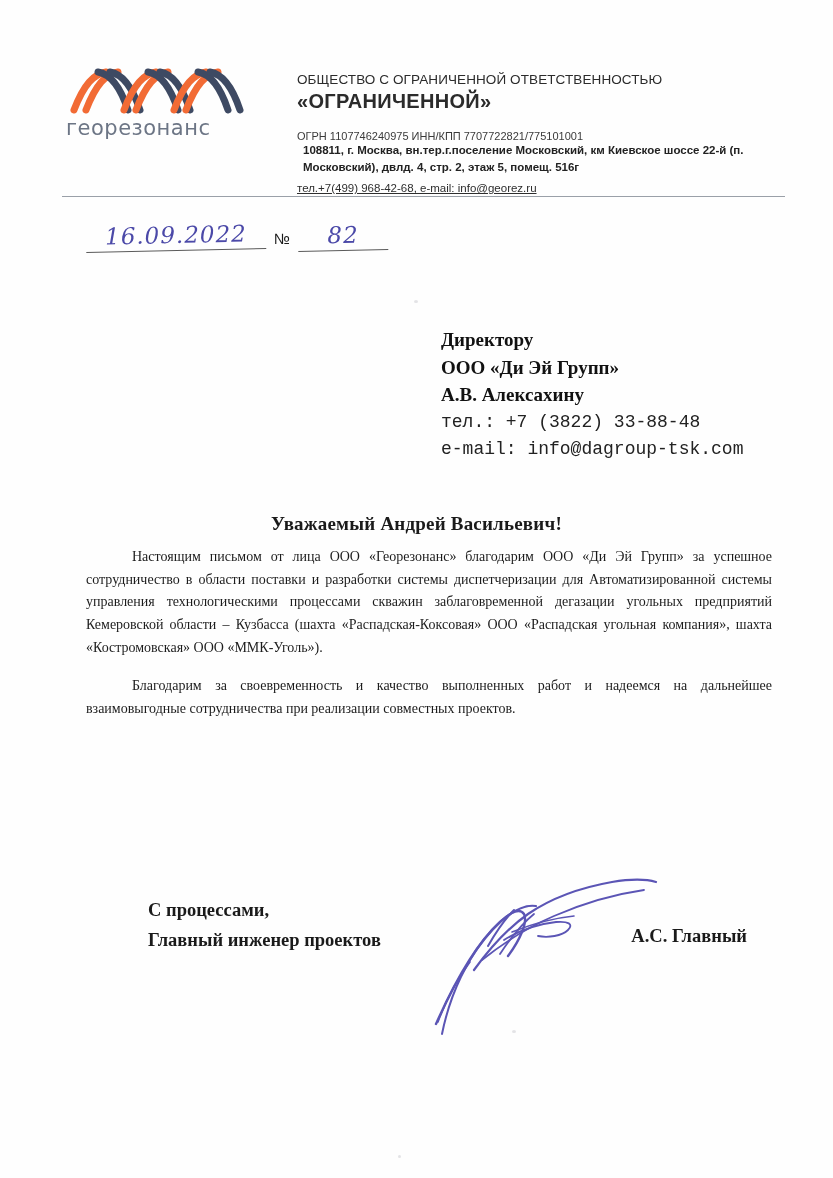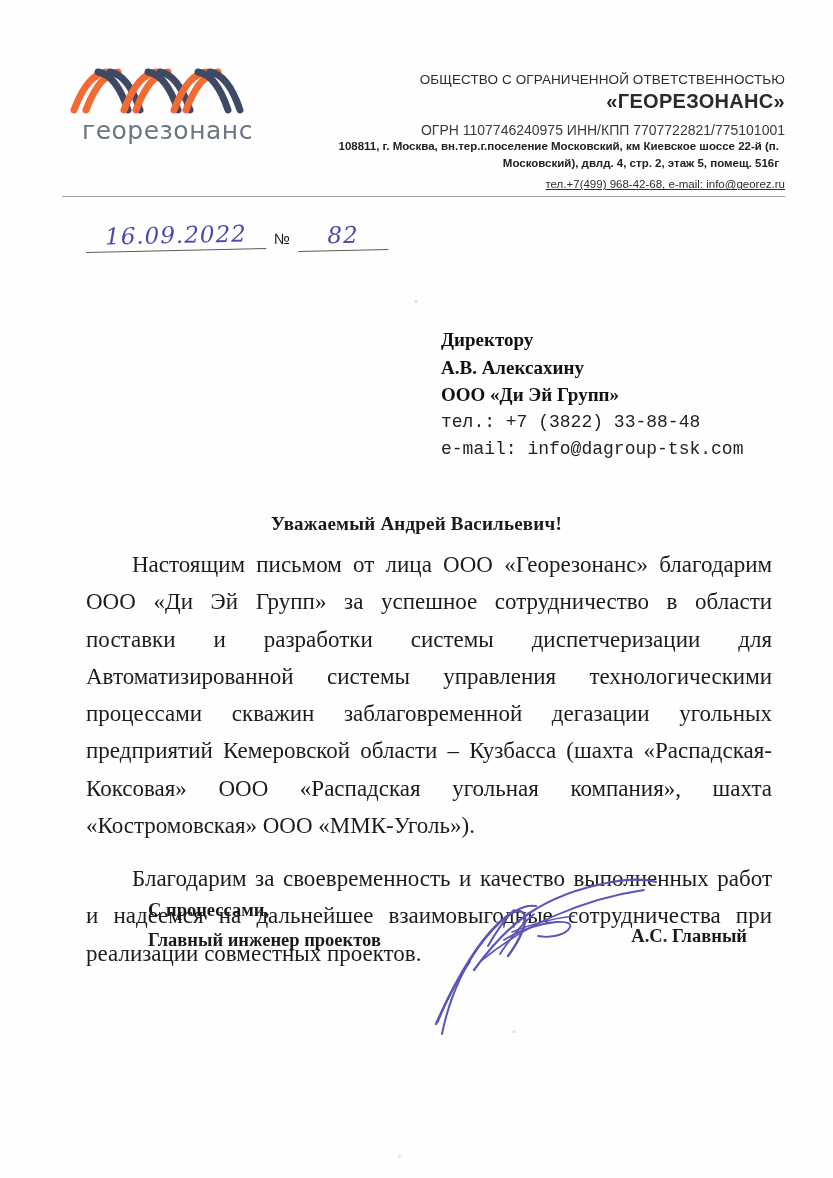--- a/index.html
+++ b/index.html
@@ -39,49 +39,49 @@
     padding-top: 4px;
   }
   .logo-mark {
     width: 180px;
     height: 48px;
     display: block;
     margin-left: 8px;
   }
   .logo-word {
     font-family: "DejaVu Sans", sans-serif;
-    font-size: 25px;
+    font-size: 21px;
     letter-spacing: 0.5px;
     color: #6c7585;
-    margin-left: 20px;
+    margin-left: 4px;
     margin-top: 2px;
     white-space: nowrap;
   }
 
   .company-block {
     flex: 1;
-    text-align: right;
+    text-align: left;
     padding-top: 10px;
     font-family: "Liberation Sans", sans-serif;
     color: #2b2b2b;
   }
   .co-line1 {
     font-size: 13.5px;
     letter-spacing: 0.1px;
     white-space: nowrap;
   }
   .co-line2 {
     font-size: 20px;
     font-weight: bold;
     margin-top: 3px;
     letter-spacing: 0.3px;
   }
   .co-ogrn {
-    font-size: 14px;
-    margin-top: 9px;
+    font-size: 11px;
+    margin-top: 17px;
     color: #3a3a3a;
   }
   .co-address {
     font-size: 11.5px;
     font-weight: bold;
     line-height: 1.45;
     color: #222;
     padding: 0 6px;
   }
   .co-contact {
@@ -169,21 +169,21 @@
     font-weight: bold;
     font-size: 19px;
     letter-spacing: 0.2px;
   }
 
   .body-text {
     position: absolute;
     top: 546px;
     left: 86px;
     width: 686px;
-    font-size: 23px;
+    font-size: 14px;
     line-height: 1.62;
     text-align: justify;
     text-justify: inter-word;
     color: #1c1c1c;
   }
   .body-text p {
     margin: 0 0 16px 0;
     text-indent: 46px;
   }
   .body-text p:last-child { margin-bottom: 0; }
@@ -251,39 +251,39 @@
           <path d="M116 44 C 126 18, 136 8, 148 6" stroke="#F26B35" stroke-width="7"></path>
           <path d="M128 6 C 140 8, 150 20, 158 44" stroke="#3E4A63" stroke-width="7"></path>
           <path d="M140 6 C 152 8, 162 20, 170 44" stroke="#3E4A63" stroke-width="7"></path>
         </g>
       </svg>
       <div class="logo-word">георезонанс</div>
     </div>
 
     <div class="company-block">
       <div class="co-line1">ОБЩЕСТВО С ОГРАНИЧЕННОЙ ОТВЕТСТВЕННОСТЬЮ</div>
-      <div class="co-line2">«ГЕОРЕЗОНАНС»</div>
+      <div class="co-line2">«ОГРАНИЧЕННОЙ»</div>
       <div class="co-ogrn">ОГРН 1107746240975 ИНН/КПП 7707722821/775101001</div>
       <div class="co-address">108811, г. Москва, вн.тер.г.поселение Московский, км Киевское шоссе 22-й (п. Московский), двлд. 4, стр. 2, этаж 5, помещ. 516г</div>
       <div class="co-contact">тел.+7(499) 968-42-68, e-mail: info@georez.ru</div>
     </div>
   </div>
 
   <div class="header-rule"></div>
 
   <div class="docref">
     <div class="hand hand-date">16.09.2022</div>
     <div class="no-label">№</div>
     <div class="hand hand-num">82</div>
   </div>
 
   <div class="addressee">
     <div class="serif-bold">Директору</div>
+    <div class="serif-bold">ООО «Ди Эй Групп»</div>
     <div class="serif-bold">А.В. Алексахину</div>
-    <div class="serif-bold">ООО «Ди Эй Групп»</div>
     <div class="sans-line">тел.: +7 (3822) 33-88-48</div>
     <div class="sans-line">e-mail: info@dagroup-tsk.com</div>
   </div>
 
   <div class="greeting">Уважаемый Андрей Васильевич!</div>
 
   <div class="body-text">
     <p>Настоящим письмом от лица ООО «Георезонанс» благодарим ООО «Ди Эй Групп» за успешное сотрудничество в области поставки и разработки системы диспетчеризации для Автоматизированной системы управления технологическими процессами скважин заблаговременной дегазации угольных предприятий Кемеровской области – Кузбасса (шахта «Распадская-Коксовая» ООО «Распадская угольная компания», шахта «Костромовская» ООО «ММК-Уголь»).</p>
     <p>Благодарим за своевременность и качество выполненных работ и надеемся на дальнейшее взаимовыгодные сотрудничества при реализации совместных проектов.</p>
   </div>

